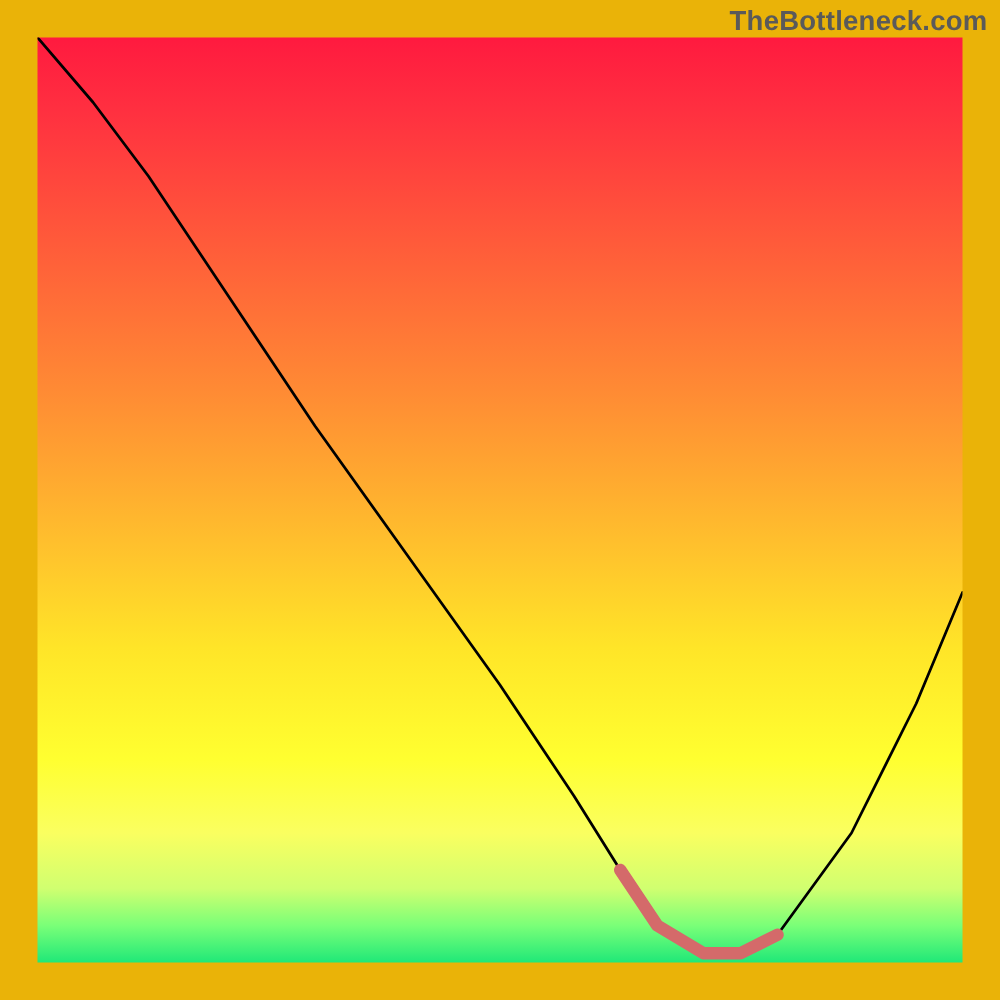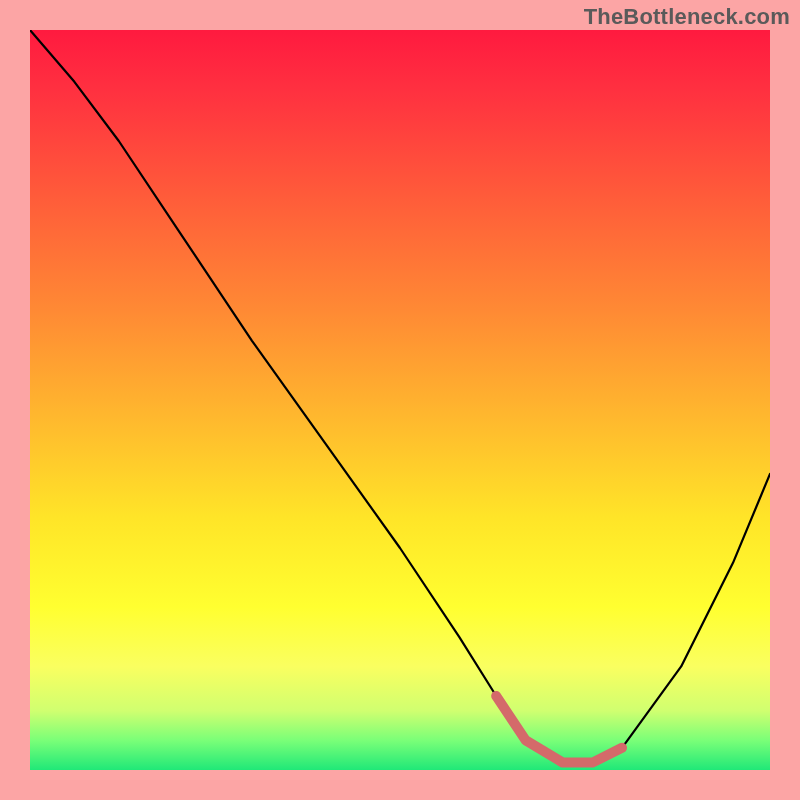--- a/index.html
+++ b/index.html
@@ -8,21 +8,21 @@
     width: 800px;
     height: 800px;
     background: #000;
     overflow: hidden;
     font-family: Arial, Helvetica, sans-serif;
   }
   .frame {
     position: relative;
     width: 800px;
     height: 800px;
-    background: #fca5a5;
+    background: #eab308;
   }
   .watermark {
     position: absolute;
     top: 4px;
     right: 10px;
     color: #5a5a5a;
     font-size: 22px;
     font-weight: bold;
     letter-spacing: 0.2px;
     z-index: 10;

